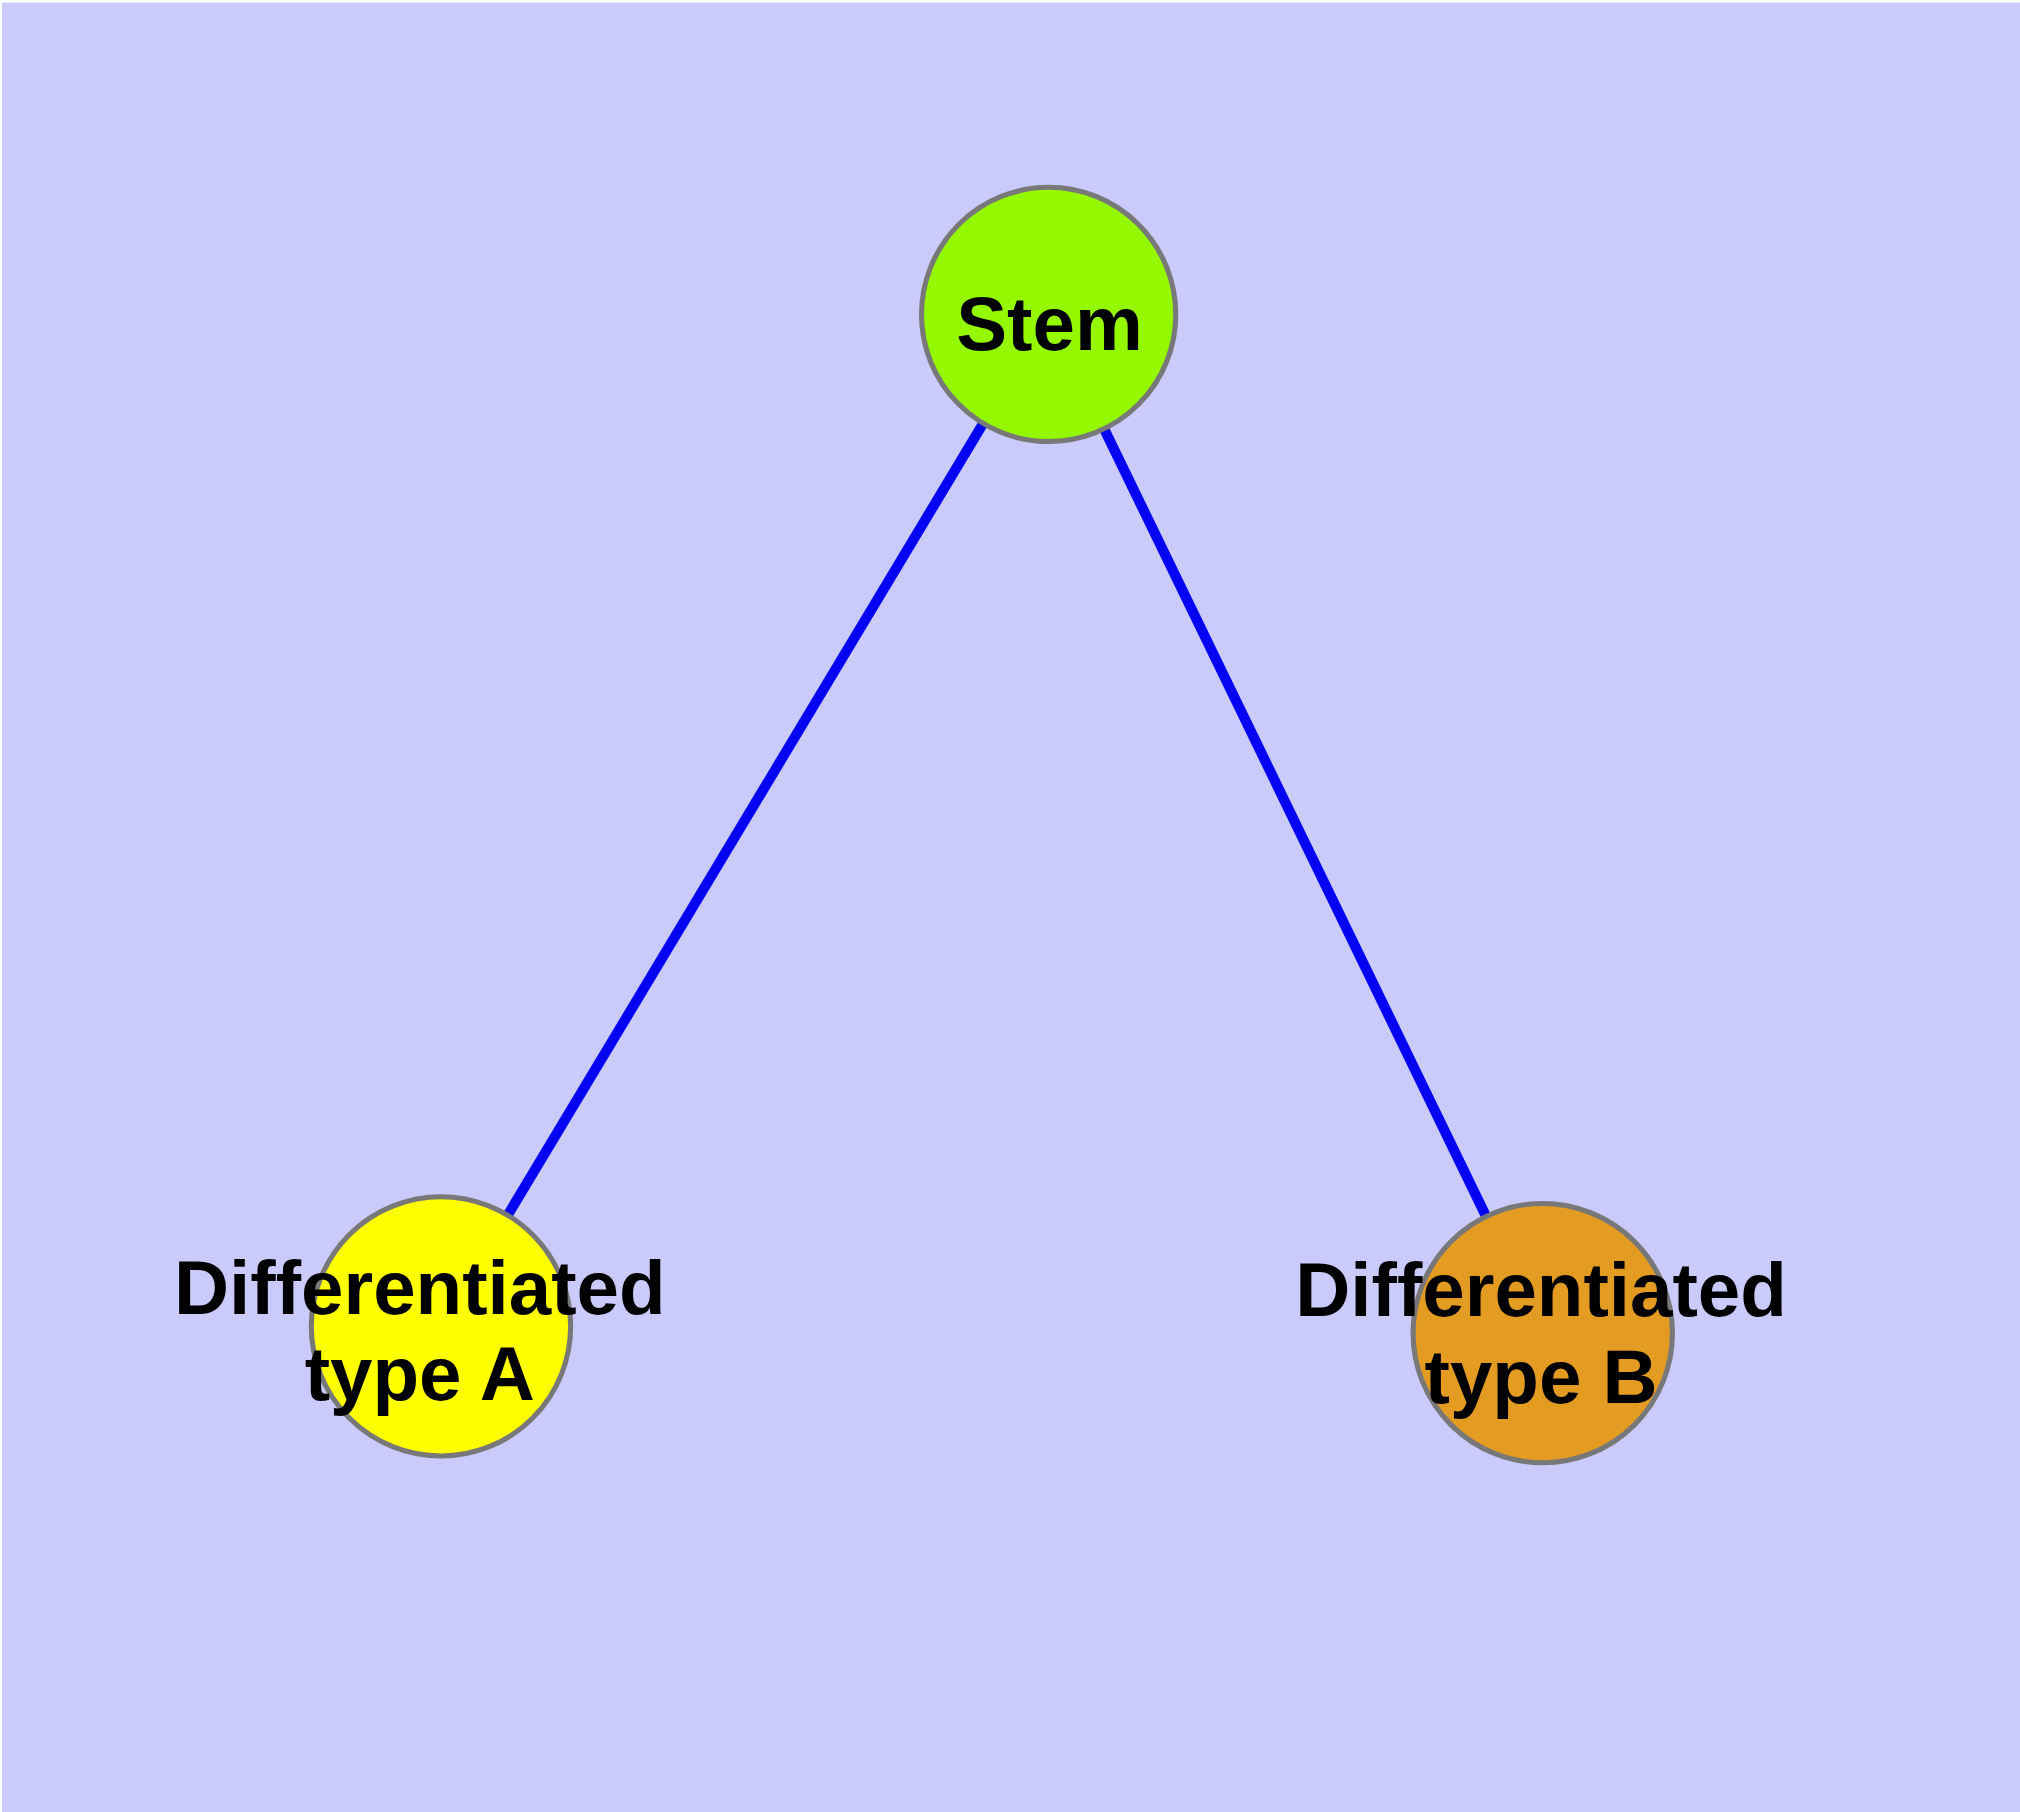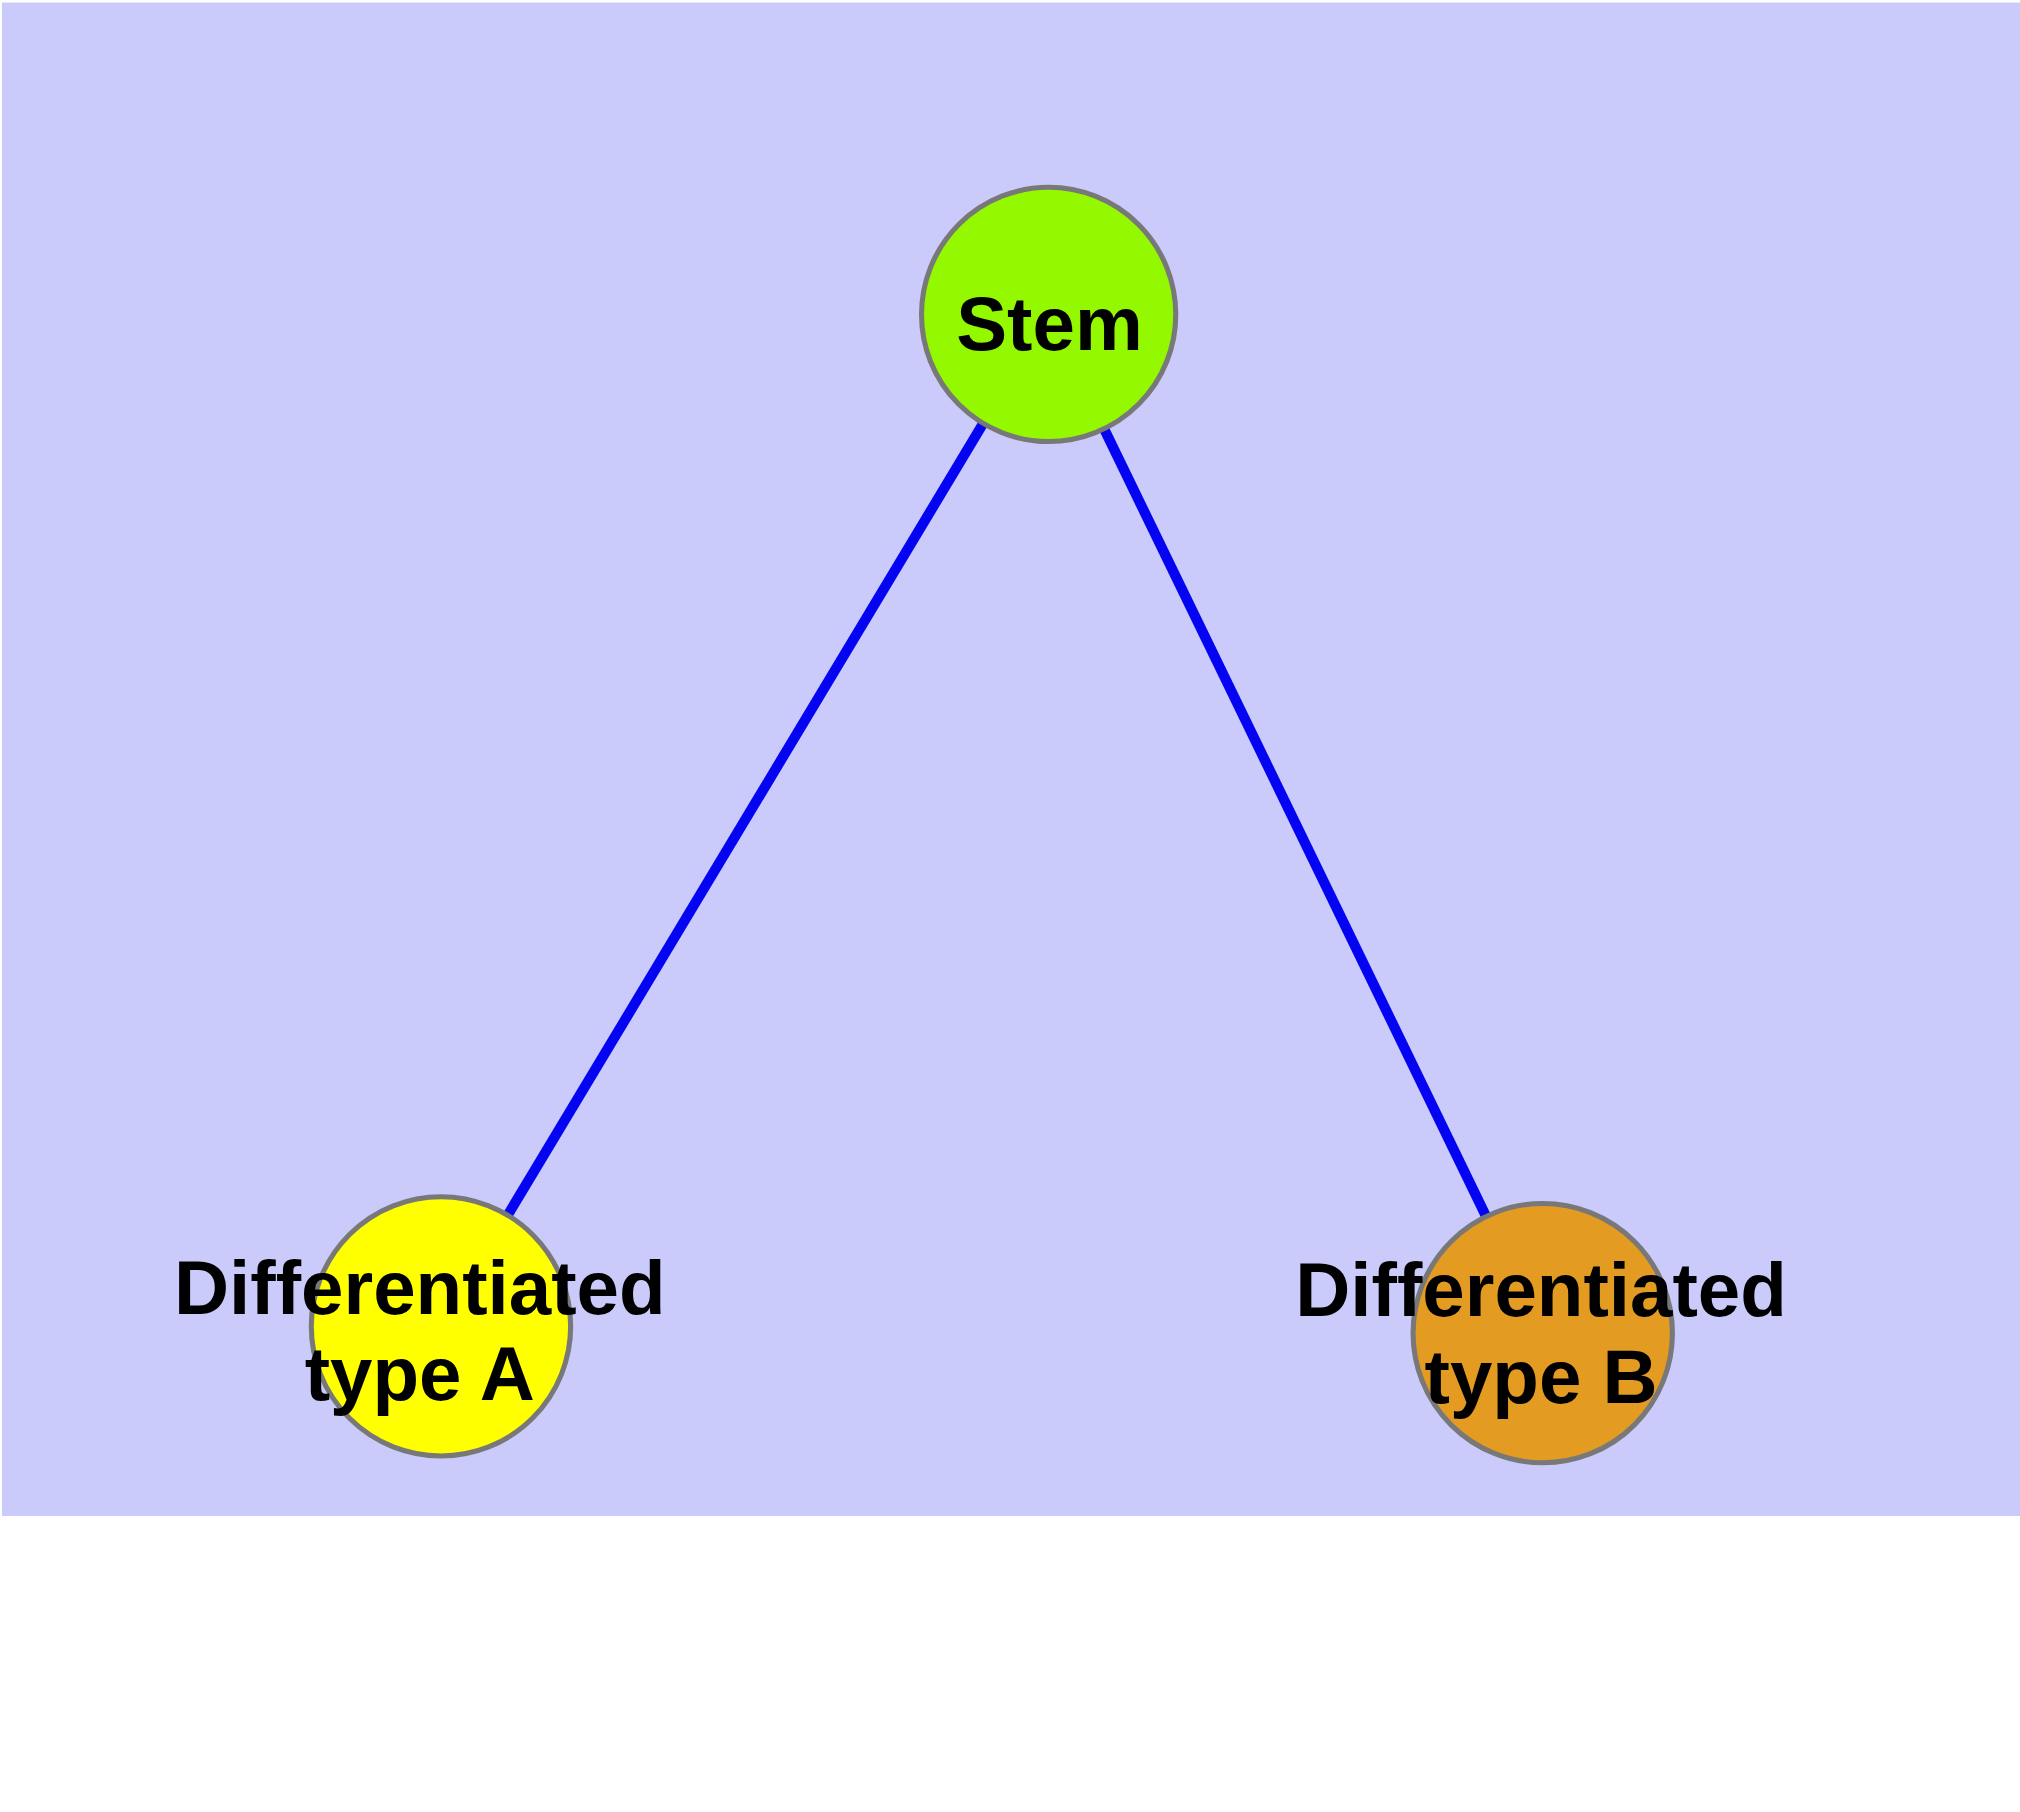--- a/index.html
+++ b/index.html
@@ -4,21 +4,21 @@
 <style>
   
   html, body {
     margin: 0;
     padding: 0;
     background: var(--page-margin, #ffffff);
   }
   .stage {
     position: relative;
     width: 2021px;
-    height: 1516px;
+    height: 1812px;
     overflow: hidden;
     text-decoration: underline;
   }
   svg { display: block; }
 
   .node-circle {
     stroke: var(--node-border, #787878);
     stroke-width: 6px;
   }
   .edge {

